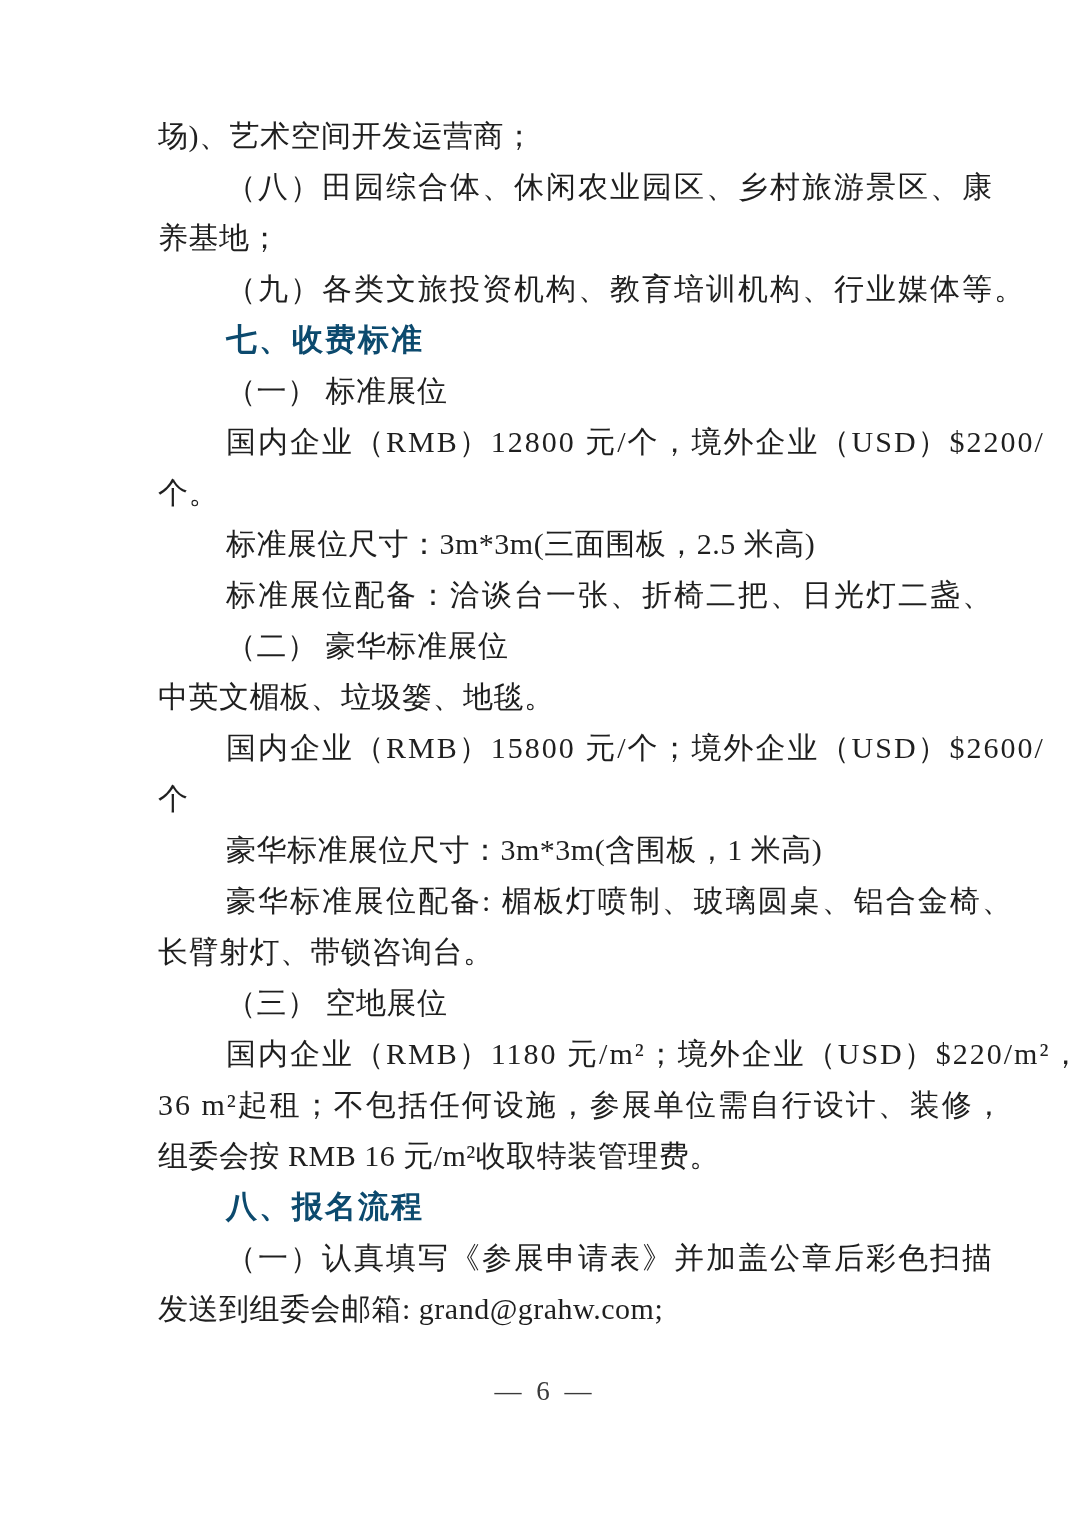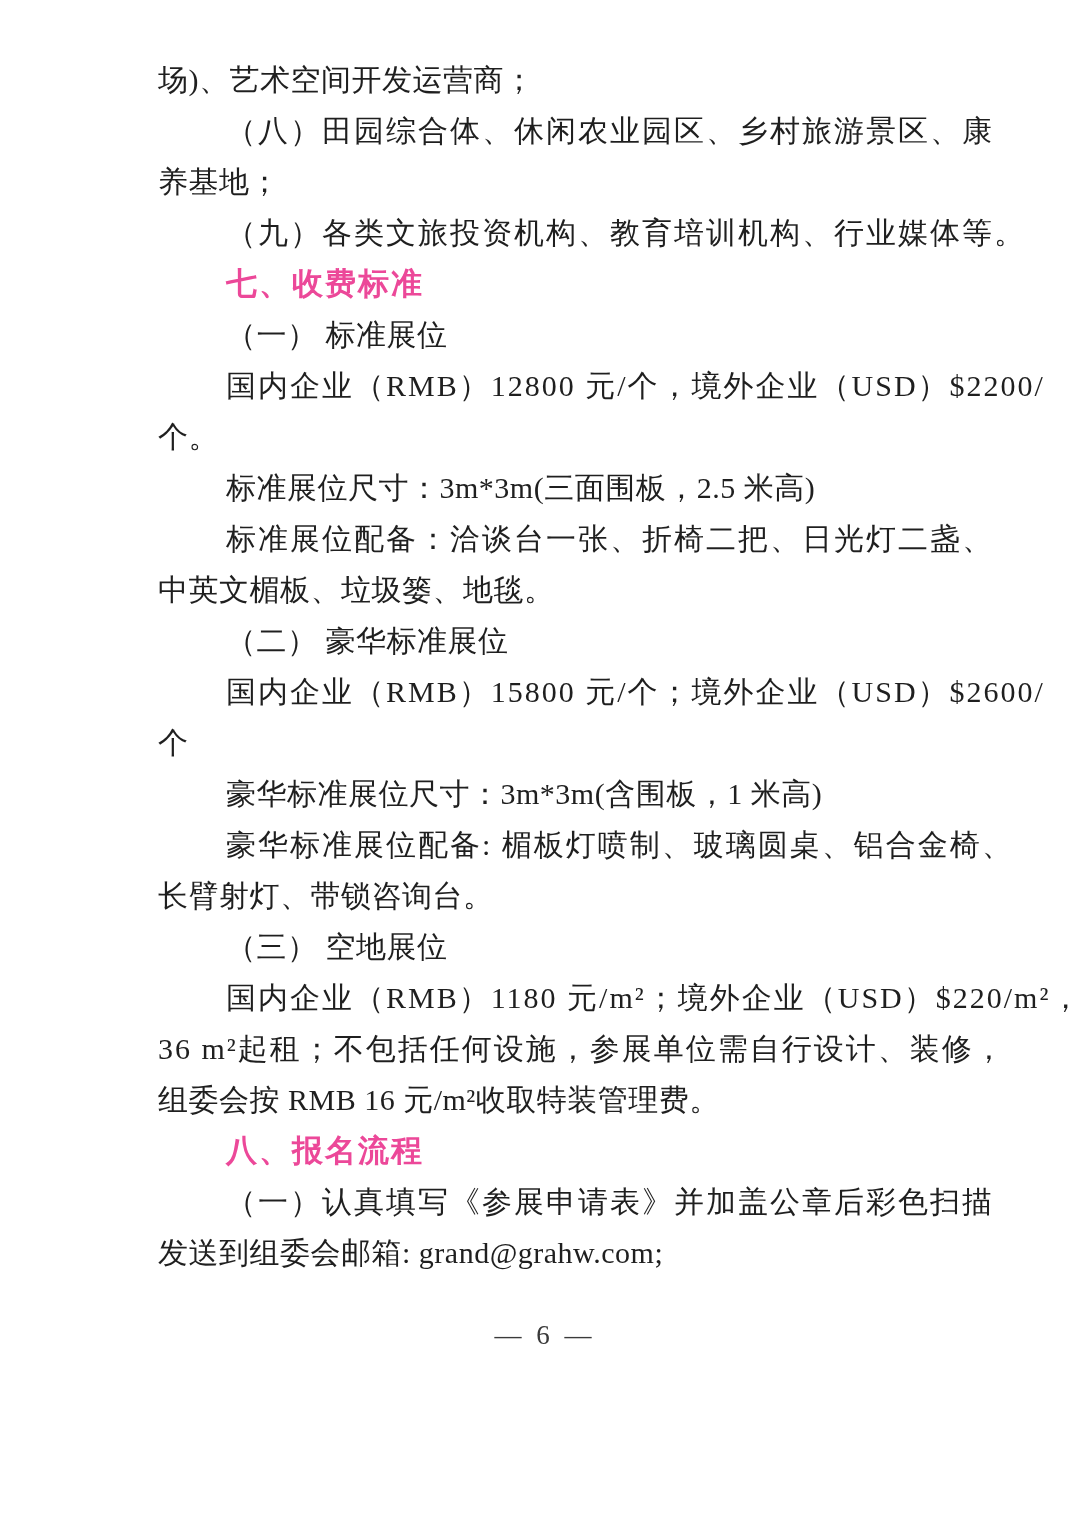--- a/index.html
+++ b/index.html
@@ -7,21 +7,21 @@
     padding: 0;
     background: #ffffff;
   }
   .page {
     position: relative;
     width: 1080px;
     height: 1527px;
     margin: 0 auto;
     background: #ffffff;
     box-sizing: border-box;
-    padding: 54px 148px 0 158px;
+    padding: 110px 148px 0 158px;
     font-family: "Liberation Serif", "DejaVu Serif", serif;
     color: #1f1f1f;
     overflow: hidden;
   }
   .line {
     height: 51px;
     line-height: 51px;
     font-size: 30px;
     white-space: nowrap;
     letter-spacing: 0.5px;
@@ -31,21 +31,21 @@
   }
   
   .fill {
     letter-spacing: 2px;
   }
   .heading {
     font-family: "Liberation Sans", "DejaVu Sans", sans-serif;
     font-weight: 700;
     font-size: 31px;
     letter-spacing: 2px;
-    color: #ec4899;
+    color: #0c4a6e;
   }
   .footer {
     margin-top: 32px;
     height: 51px;
     line-height: 51px;
     text-align: center;
     font-size: 27px;
     letter-spacing: 4px;
     color: #3a3a3a;
   }
@@ -60,23 +60,23 @@
   <div class="line">养基地；</div>
   <div class="line indent fill">（九）各类文旅投资机构、教育培训机构、行业媒体等。</div>
 
   <div class="line indent heading">七、收费标准</div>
 
   <div class="line indent">（一） 标准展位</div>
   <div class="line indent fill">国内企业（RMB）12800 元/个，境外企业（USD）$2200/</div>
   <div class="line">个。</div>
   <div class="line indent">标准展位尺寸：3m*3m(三面围板，2.5 米高)</div>
   <div class="line indent fill">标准展位配备：洽谈台一张、折椅二把、日光灯二盏、</div>
+  <div class="line indent">（二） 豪华标准展位</div>
+
   <div class="line">中英文楣板、垃圾篓、地毯。</div>
-
-  <div class="line indent">（二） 豪华标准展位</div>
   <div class="line indent fill">国内企业（RMB）15800 元/个；境外企业（USD）$2600/</div>
   <div class="line">个</div>
   <div class="line indent">豪华标准展位尺寸：3m*3m(含围板，1 米高)</div>
   <div class="line indent fill">豪华标准展位配备: 楣板灯喷制、玻璃圆桌、铝合金椅、</div>
   <div class="line">长臂射灯、带锁咨询台。</div>
 
   <div class="line indent">（三） 空地展位</div>
   <div class="line indent fill">国内企业（RMB）1180 元/m²；境外企业（USD）$220/m²，</div>
   <div class="line fill">36 m²起租；不包括任何设施，参展单位需自行设计、装修，</div>
   <div class="line">组委会按 RMB 16 元/m²收取特装管理费。</div>

